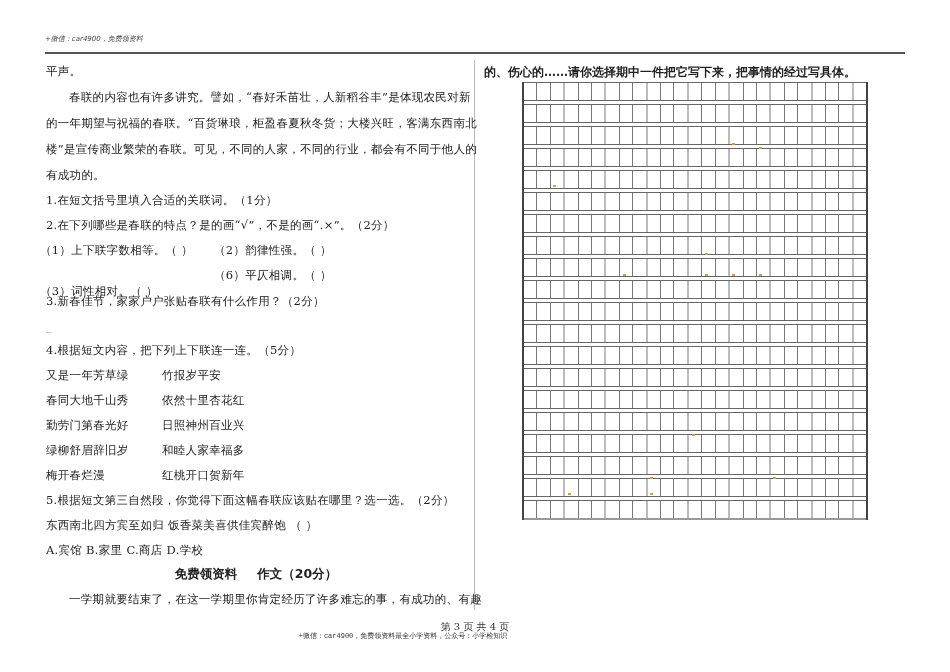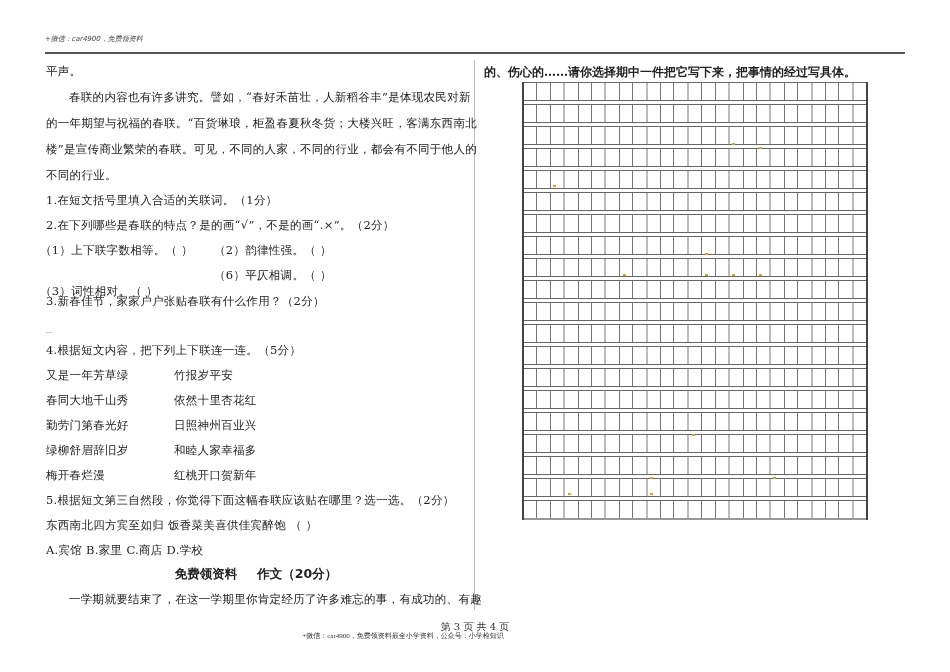--- a/index.html
+++ b/index.html
@@ -6,49 +6,49 @@
   body { width:950px; height:672px; position:relative; overflow:hidden;
          font-family:"DejaVu Serif","Liberation Serif",serif; color:#222; }
   .hdr-note { position:absolute; left:45px; top:34px; font-size:7px; color:#444;
               font-family:"DejaVu Sans","Liberation Sans",sans-serif;font-style:italic; }
   .hdr-line { position:absolute; left:45px; top:52px; width:860px; height:2px; background:#555; }
   .divider { position:absolute; left:474px; top:60px; width:1px; height:550px; background:#bbb; }
   .col-left { position:absolute; left:46px; top:60px; width:420px; }
   .line { position:absolute; left:0; font-size:11.5px; white-space:nowrap; letter-spacing:0.3px; }
   .indent { padding-left:23px; }
   .pair-a { position:absolute; left:0;text-align:right; }
-  .pair-b { position:absolute; left:128px;text-align:center; }
+  .pair-b { position:absolute; left:116px;text-align:center; }
   .section-title { position:absolute; left:0; width:420px; text-align:center;
                    font-weight:bold; font-size:12.5px; font-family:"DejaVu Sans","Liberation Sans",sans-serif; }
   .section-title span + span { margin-left:20px; }
   .col-right-text { position:absolute; left:484px; top:64px; font-size:12px; white-space:nowrap;font-weight:bold; }
   .grid { position:absolute; left:522px; top:82px; width:342px; border-left:2px solid #444; border-right:2px solid #444; }
   .grid-row { display:flex; height:17px; border-top:1px solid #666; border-bottom:1px solid #666; margin-bottom:3px; }
   .grid-row:last-child { margin-bottom:0; border-bottom:2px solid #999; }
   .cell { flex:1; border-right:1px solid #777; }
   .cell:nth-child(3n) { border-right-color:#bbb; border-right-width:2px; }
   .cell:last-child { border-right:none; }
   .footer-page { position:absolute; left:0; width:950px; text-align:center; top:620px; font-size:10px; color:#333; }
   .footer-note { position:absolute; left:0; width:806px; text-align:center; top:631px; font-size:7px; color:#333;
-                 font-family:Liberation Serif, serif; }
+                 font-family:Liberation Mono, monospace; }
   .dot { position:absolute; width:3px; height:2px; background:#c9a24a; }
 </style>
 </head>
 <body>
 
 <div class="hdr-note">+微信：car4900，免费领资料</div>
 <div class="hdr-line"></div>
 <div class="divider"></div>
 
 <div class="col-left">
   <div class="line" style="top:4px">平声。</div>
   <div class="line indent" style="top:30px">春联的内容也有许多讲究。譬如，“春好禾苗壮，人新稻谷丰”是体现农民对新</div>
   <div class="line" style="top:56px">的一年期望与祝福的春联。“百货琳琅，柜盈春夏秋冬货；大楼兴旺，客满东西南北</div>
   <div class="line" style="top:82px">楼”是宣传商业繁荣的春联。可见，不同的人家，不同的行业，都会有不同于他人的</div>
-  <div class="line" style="top:108px">不同的行业。</div>
+  <div class="line" style="top:108px">有成功的。</div>
 
   <div class="line" style="top:133px">1.在短文括号里填入合适的关联词。（1分）</div>
   <div class="line" style="top:158px">2.在下列哪些是春联的特点？是的画“√”，不是的画“.×”。（2分）</div>
   <div class="line" style="top:183px;left:-6px">（1）上下联字数相等。（      ）</div>
   <div class="line" style="top:183px;left:168px">（2）韵律性强。（      ）</div>
   <div class="line" style="top:224px;left:-6px">（3）词性相对。（      ）</div>
   <div class="line" style="top:208px;left:168px">（6）平仄相调。（      ）</div>
 
   <div class="line" style="top:234px">3.新春佳节，家家户户张贴春联有什么作用？（2分）</div>
   <div class="line" style="top:259px;color:#888">_</div>

